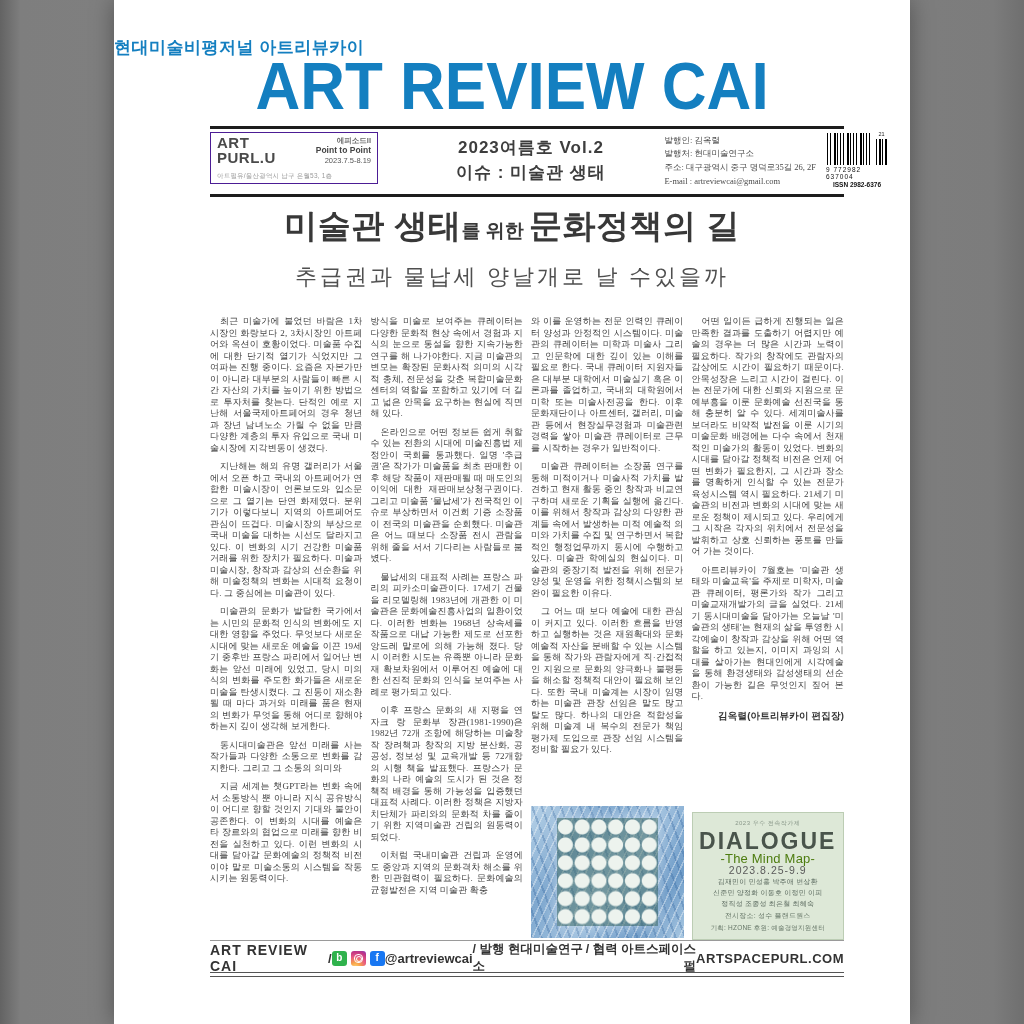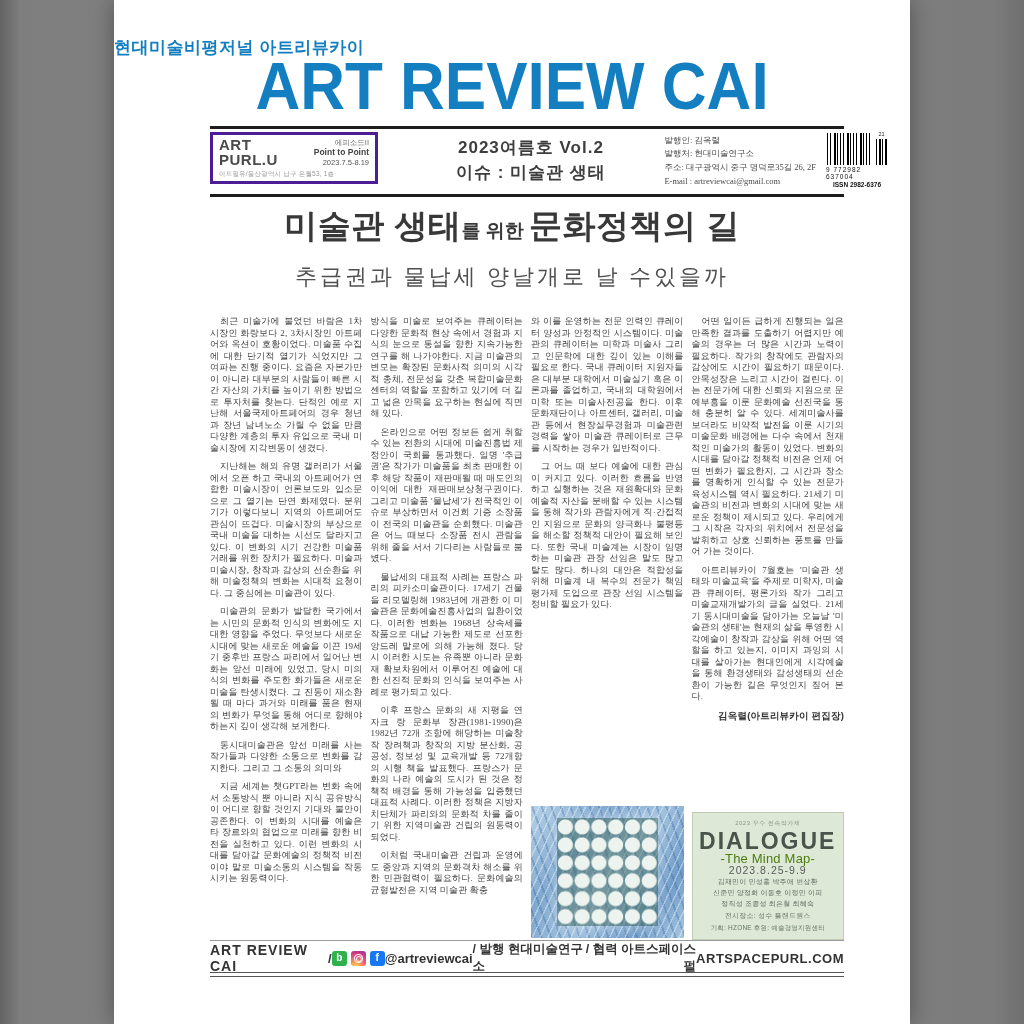--- a/index.html
+++ b/index.html
@@ -11,27 +11,27 @@
   
   .journal-subtitle{position:absolute;top:36px;left:0;width:100%;text-align:left;
     color:#147fc0;font-size:17px;font-weight:bold;letter-spacing:.5px;}
   .title{position:absolute;top:50px;left:0;width:100%;margin:0;text-align:center;
     color:#147fc0;font-size:62px;font-weight:800;letter-spacing:0px;transform:scaleY(1.08);}
   .rule{position:absolute;left:96px;width:634px;background:#1c1c1c;}
   .rule-1{top:126px;height:3px;}
   .rule-2{top:194px;height:3px;}
   .masthead-row{position:absolute;top:132px;left:96px;width:678px;height:58px;
     display:flex;align-items:stretch;}
-  .partner-box{width:168px;border:3px solid #4c1d95;padding:3px 6px 2px 6px;box-sizing:border-box;
+  .partner-box{width:168px;border:1px solid #4c1d95;padding:3px 6px 2px 6px;box-sizing:border-box;
     height:52px;display:flex;flex-direction:column;justify-content:space-between;}
   .pb-top{display:flex;justify-content:space-between;}
   .pb-logo{font-size:15px;font-weight:800;color:#4a4a4a;line-height:.98;letter-spacing:.5px;}
   .pb-logo span{display:block;}
   .pb-info{text-align:right;line-height:1.25;}
-  .pb-episode{font-size:7.5px;font-weight:normal;color:#6a6a6a;}
+  .pb-episode{font-size:7.5px;font-weight:bold;color:#6a6a6a;}
   .pb-exhibition{font-size:8.5px;font-weight:bold;color:#444;}
   .pb-dates{font-size:7.5px;color:#555;}
   .pb-address{font-size:6.5px;color:#9a9a9a;letter-spacing:.2px;}
   .issue-block{align-self:center;text-align:center;font-size:17px;font-weight:bold;color:#3d3d3d;
     line-height:1.45;letter-spacing:1px;margin-left:78px;}
   .publisher-block{margin-left:auto;margin-right:10px;align-self:center;
     font-family:"Liberation Serif", serif;font-size:8.5px;color:#4a4a4a;line-height:1.6;}
   .barcode-block{width:62px;align-self:flex-start;display:flex;flex-direction:column;align-items:center;}
   .bars-row{display:flex;align-items:flex-end;gap:3px;}
   .bars-main{width:46px;height:32px;
@@ -167,20 +167,21 @@
       </div>
       <div class="col">
         <p class="cont">방식을 미술로 보여주는 큐레이터는 다양한 문화적 현상 속에서 경험과 지식의 눈으로 통설을 향한 지속가능한 연구를 해 나가야한다. 지금 미술관의 변모는 확장된 문화사적 의미의 시각적 총체, 전문성을 갖춘 복합미술문화센터의 역할을 포함하고 있기에 더 길고 넓은 안목을 요구하는 현실에 직면해 있다.</p>
         <p>온라인으로 어떤 정보든 쉽게 취할 수 있는 전환의 시대에 미술진흥법 제정안이 국회를 통과했다. 일명 '추급권'은 작가가 미술품을 최초 판매한 이후 해당 작품이 재판매될 때 매도인의 이익에 대한 재판매보상청구권이다. 그리고 미술품 '물납세'가 전국적인 이슈로 부상하면서 이건희 기증 소장품이 전국의 미술관을 순회했다. 미술관은 어느 때보다 소장품 전시 관람을 위해 줄을 서서 기다리는 사람들로 붐볐다.</p>
         <p>물납세의 대표적 사례는 프랑스 파리의 피카소미술관이다. 17세기 건물을 리모델링해 1983년에 개관한 이 미술관은 문화예술진흥사업의 일환이었다. 이러한 변화는 1968년 상속세를 작품으로 대납 가능한 제도로 선포한 앙드레 말로에 의해 가능해 졌다. 당시 이러한 시도는 유족뿐 아니라 문화재 확보차원에서 이루어진 예술에 대한 선진적 문화의 인식을 보여주는 사례로 평가되고 있다.</p>
         <p>이후 프랑스 문화의 새 지평을 연 자크 랑 문화부 장관(1981-1990)은 1982년 72개 조항에 해당하는 미술창작 장려책과 창작의 지방 분산화, 공공성, 정보성 및 교육개발 등 72개항의 시행 책을 발표했다. 프랑스가 문화의 나라 예술의 도시가 된 것은 정책적 배경을 통해 가능성을 입증했던 대표적 사례다. 이러한 정책은 지방자치단체가 파리와의 문화적 차를 줄이기 위한 지역미술관 건립의 원동력이 되었다.</p>
         <p>이처럼 국내미술관 건립과 운영에도 중앙과 지역의 문화격차 해소를 위한 민관협력이 필요하다. 문화예술의 균형발전은 지역 미술관 확충</p>
       </div>
       <div class="col">
         <p class="cont">와 이를 운영하는 전문 인력인 큐레이터 양성과 안정적인 시스템이다. 미술관의 큐레이터는 미학과 미술사 그리고 인문학에 대한 깊이 있는 이해를 필요로 한다. 국내 큐레이터 지원자들은 대부분 대학에서 미술실기 혹은 이론과를 졸업하고, 국내외 대학원에서 미학 또는 미술사전공을 한다. 이후 문화재단이나 아트센터, 갤러리, 미술관 등에서 현장실무경험과 미술관련 경력을 쌓아 미술관 큐레이터로 근무를 시작하는 경우가 일반적이다.</p>
+        <p>미술관 큐레이터는 소장품 연구를 통해 미적이거나 미술사적 가치를 발견하고 현재 활동 중인 창작과 비교연구하며 새로운 기획을 실행에 옮긴다. 이를 위해서 창작과 감상의 다양한 관계들 속에서 발생하는 미적 예술적 의미와 가치를 수집 및 연구하면서 복합적인 행정업무까지 동시에 수행하고 있다. 미술관 학예실의 현실이다. 미술관의 중장기적 발전을 위해 전문가 양성 및 운영을 위한 정책시스템의 보완이 필요한 이유다.</p>
         <p>그 어느 때 보다 예술에 대한 관심이 커지고 있다. 이러한 흐름을 반영하고 실행하는 것은 재원확대와 문화 예술적 자산을 분배할 수 있는 시스템을 통해 작가와 관람자에게 직·간접적인 지원으로 문화의 양극화나 불평등을 해소할 정책적 대안이 필요해 보인다. 또한 국내 미술계는 시장이 임명하는 미술관 관장 선임은 말도 많고 탈도 많다. 하나의 대안은 적합성을 위해 미술계 내 복수의 전문가 책임 평가제 도입으로 관장 선임 시스템을 정비할 필요가 있다.</p>
         <div class="artwork">
           <div class="artwork-grid"></div>
         </div>
       </div>
       <div class="col">
         <p>어떤 일이든 급하게 진행되는 일은 만족한 결과를 도출하기 어렵지만 예술의 경우는 더 많은 시간과 노력이 필요하다. 작가의 창작에도 관람자의 감상에도 시간이 필요하기 때문이다. 안목성장은 느리고 시간이 걸린다. 이는 전문가에 대한 신뢰와 지원으로 문예부흥을 이룬 문화예술 선진국을 통해 충분히 알 수 있다. 세계미술사를 보더라도 비약적 발전을 이룬 시기의 미술문화 배경에는 다수 속에서 천재적인 미술가의 활동이 있었다. 변화의 시대를 담아갈 정책적 비전은 언제 어떤 변화가 필요한지, 그 시간과 장소를 명확하게 인식할 수 있는 전문가 육성시스템 역시 필요하다. 21세기 미술관의 비전과 변화의 시대에 맞는 새로운 정책이 제시되고 있다. 우리에게 그 시작은 각자의 위치에서 전문성을 발휘하고 상호 신뢰하는 풍토를 만들어 가는 것이다.</p>
         <p>아트리뷰카이 7월호는 '미술관 생태와 미술교육'을 주제로 미학자, 미술관 큐레이터, 평론가와 작가 그리고 미술교재개발가의 글을 실었다. 21세기 동시대미술을 담아가는 오늘날 '미술관의 생태'는 현재의 삶을 투영한 시각예술이 창작과 감상을 위해 어떤 역할을 하고 있는지, 이미지 과잉의 시대를 살아가는 현대인에게 시각예술을 통해 환경생태와 감성생태의 선순환이 가능한 길은 무엇인지 짚어 본다.</p>
         <div class="byline">김옥렬(아트리뷰카이 편집장)</div>
         <div class="event-box">

